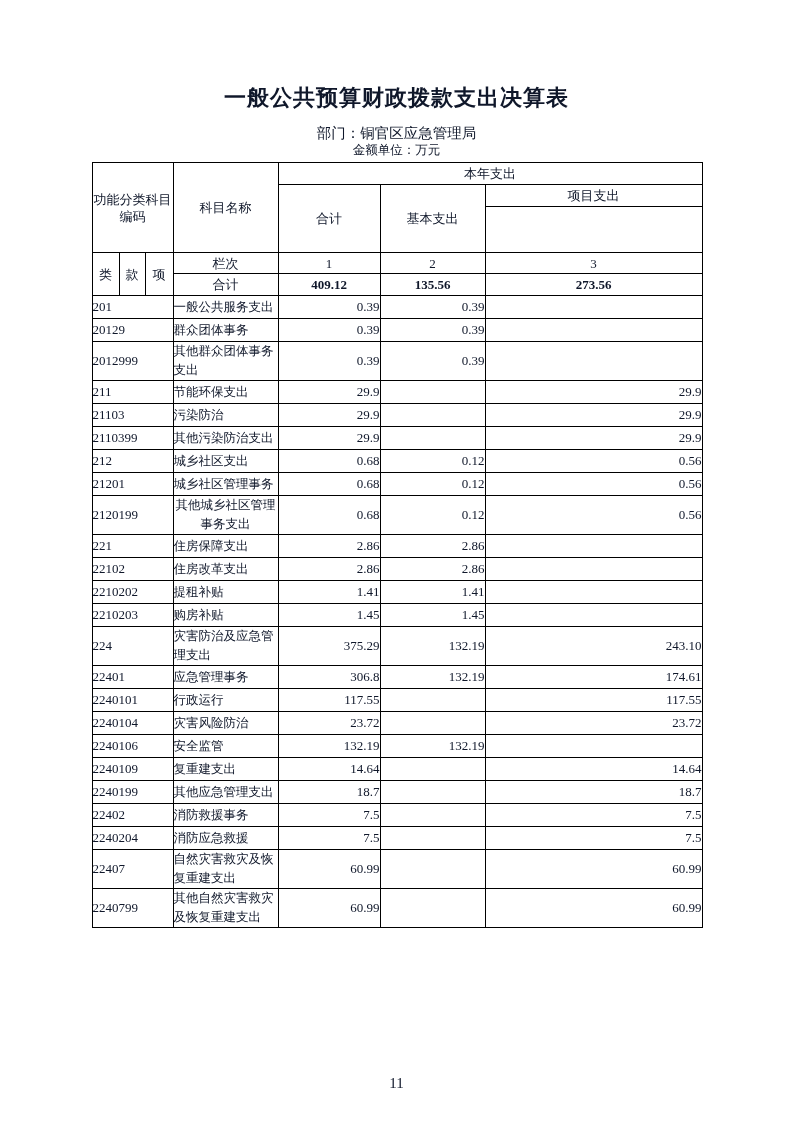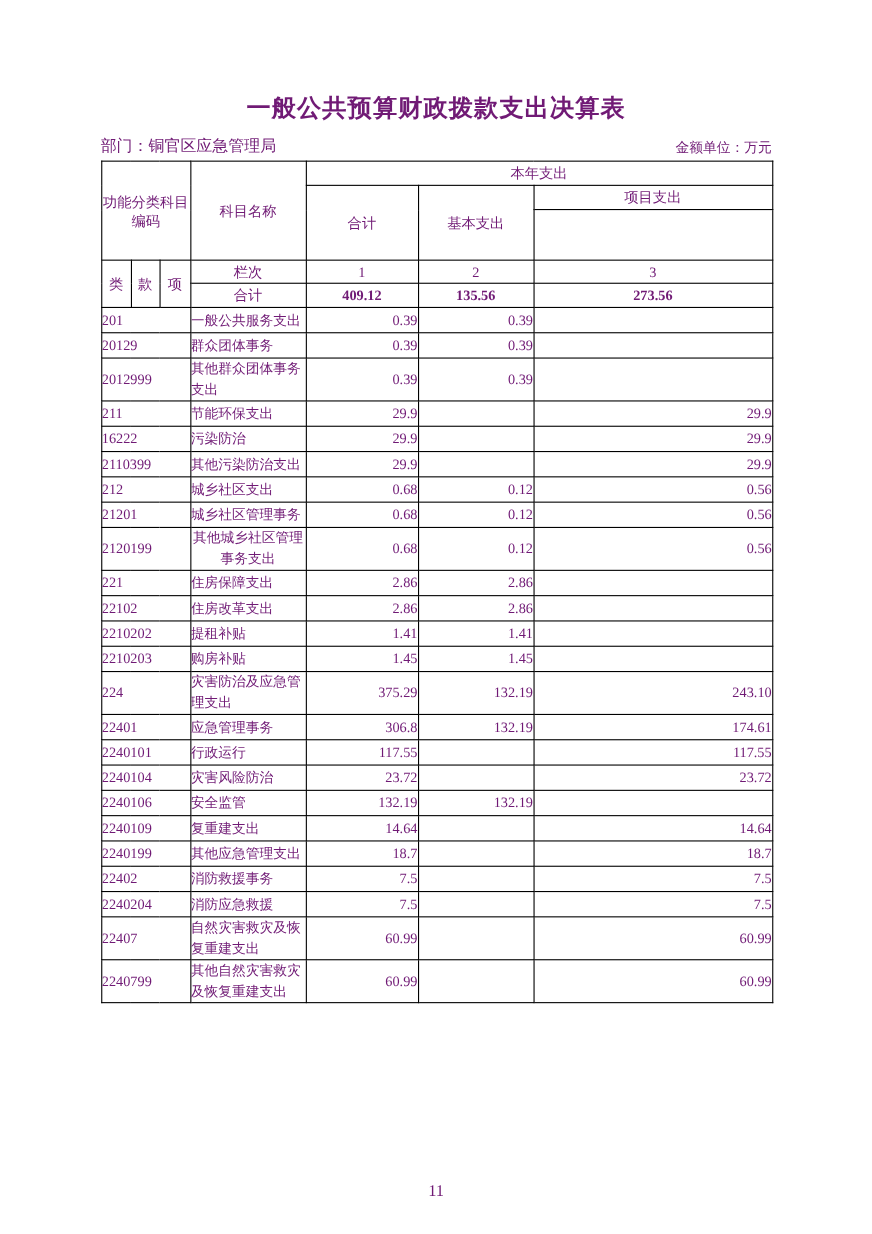--- a/index.html
+++ b/index.html
@@ -4,21 +4,21 @@
 <style>
   * { margin: 0; padding: 0; box-sizing: border-box; }
   html, body { background: #888; }
   .page {
     position: relative;
     width: 793px;
     height: 1122px;
     margin: 0 auto;
     background: #ffffff;
     font-family: "Liberation Serif", "DejaVu Serif", serif;
-    color: #701a75;
+    color: #0f172a;
     overflow: hidden;
   }
   .content {
     width: 610px;
     margin: 0 auto;
     padding-top: 84px;
   }
   .title {
     text-align: center;
     font-family: "Liberation Sans", "DejaVu Sans", sans-serif;
@@ -30,22 +30,23 @@
   }
   .table-code {
     text-align: right;
     font-size: 12.5px;
     line-height: 15px;
     margin-bottom: 9px;
   }
   .dept-row {
     display: flex;
     justify-content: space-between;
-    align-items: flex-end;
+    align-items: center;
     margin-bottom: 4px;
+    flex-direction: column;
   }
   .dept-label { font-size: 14.5px; line-height: 18px; }
   .unit-label { font-size: 12.5px; line-height: 16px; }
 
   table.budget {
     width: 610px;
     border-collapse: collapse;
     table-layout: fixed;
     font-size: 13px;
   }
@@ -170,21 +171,21 @@
             <td class="num"></td>
           </tr>
           <tr>
             <td class="code" colspan="3">211</td>
             <td class="name">节能环保支出</td>
             <td class="num">29.9</td>
             <td class="num"></td>
             <td class="num">29.9</td>
           </tr>
           <tr>
-            <td class="code" colspan="3">16222</td>
+            <td class="code" colspan="3">21103</td>
             <td class="name">污染防治</td>
             <td class="num">29.9</td>
             <td class="num"></td>
             <td class="num">29.9</td>
           </tr>
           <tr>
             <td class="code" colspan="3">2110399</td>
             <td class="name">其他污染防治支出</td>
             <td class="num">29.9</td>
             <td class="num"></td>

